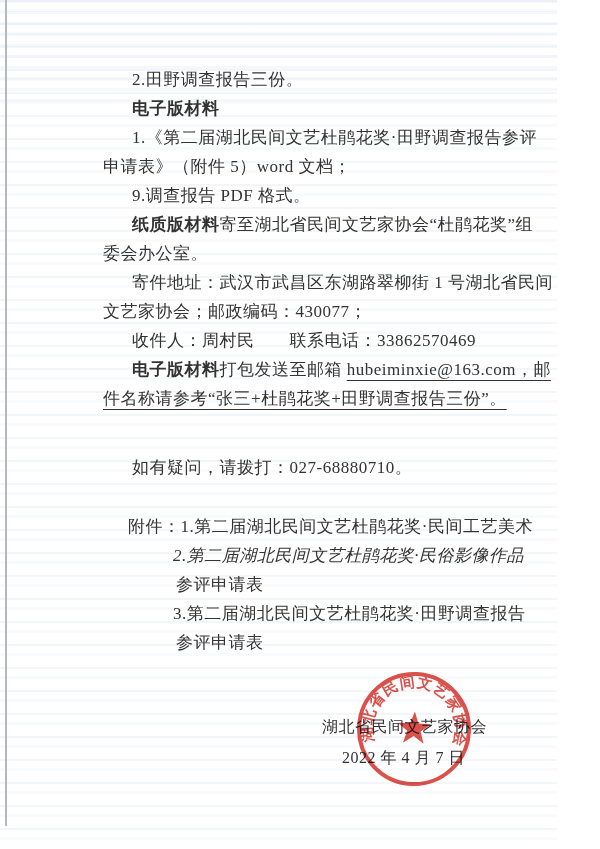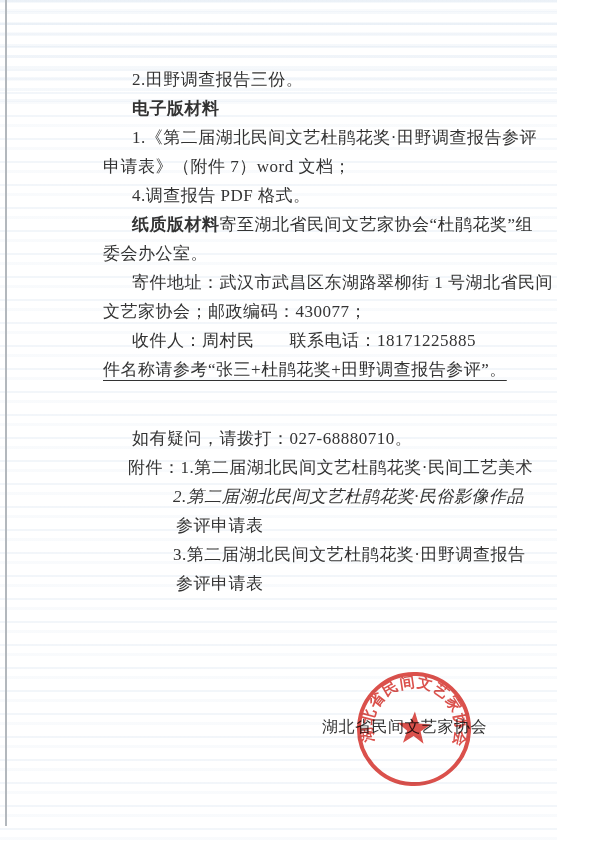--- a/index.html
+++ b/index.html
@@ -63,37 +63,39 @@
 <div class="page" style="--seal-color: #d8423c; color: rgb(51, 51, 51); background: rgb(255, 255, 255);">
   <div class="streaks"></div>
   <div class="streaks-top"></div>
   <div class="edge-left"></div>
   <div class="edge-right"></div>
 
   <div class="content" id="doc-lines">
       <div class="line" style="padding-left: 29px;"><span>2.田野调查报告三份。</span></div>
       <div class="line" style="padding-left: 29px;"><span class="b">电子版材料</span></div>
       <div class="line" style="padding-left: 29px;"><span>1.《第二届湖北民间文艺杜鹃花奖·田野调查报告参评</span></div>
-      <div class="line" style="padding-left: 0px;"><span>申请表》（附件 7）word 文档；</span></div>
-      <div class="line" style="padding-left: 29px;"><span>4.调查报告 PDF 格式。</span></div>
+      <div class="line" style="padding-left: 0px;"><span>申请表》（附件 5）word 文档；</span></div>
+      <div class="line" style="padding-left: 29px;"><span>9.调查报告 PDF 格式。</span></div>
       <div class="line" style="padding-left: 29px; "><span class="b">纸质版材料</span><span>寄至湖北省民间文艺家协会“杜鹃花奖”组</span></div>
       <div class="line" style="padding-left: 0px;"><span>委会办公室。</span></div>
       <div class="line" style="padding-left: 29px;"><span>寄件地址：武汉市武昌区东湖路翠柳街 1 号湖北省民间</span></div>
       <div class="line" style="padding-left: 0px; font-family: Liberation Serif, serif;"><span>文艺家协会；邮政编码：430077；</span></div>
-      <div class="line" style="padding-left: 29px;"><span>收件人：周村民　　联系电话：18171225885</span></div>
-      <div class="line" style="padding-left: 0px;"><span class="u">件名称请参考“张三+杜鹃花奖+田野调查报告参评”。</span></div>
+      <div class="line" style="padding-left: 29px;"><span>收件人：周村民　　联系电话：33862570469</span></div>
+      <div class="line" style="padding-left: 29px;"><span class="b">电子版材料</span><span>打包发送至邮箱 </span><span class="u">hubeiminxie@163.com，邮</span></div>
+      <div class="line" style="padding-left: 0px;"><span class="u">件名称请参考“张三+杜鹃花奖+田野调查报告三份”。</span></div>
       <div class="line" style="padding-left: 29px; margin-top: 40px;"><span>如有疑问，请拨打：027-68880710。</span></div>
-      <div class="line" style="padding-left: 25px; "><span>附件：1.第二届湖北民间文艺杜鹃花奖·民间工艺美术</span></div>
+      <div class="line" style="padding-left: 25px; margin-top: 30px;"><span>附件：1.第二届湖北民间文艺杜鹃花奖·民间工艺美术</span></div>
       <div class="line" style="padding-left: 70px; font-style: italic;"><span>2.第二届湖北民间文艺杜鹃花奖·民俗影像作品</span></div>
       <div class="line" style="padding-left: 73px;"><span>参评申请表</span></div>
       <div class="line" style="padding-left: 70px;"><span>3.第二届湖北民间文艺杜鹃花奖·田野调查报告</span></div>
       <div class="line" style="padding-left: 73px;"><span>参评申请表</span></div>
     </div>
 
   <div class="sig-org">湖北省民间文艺家协会</div>
+  <div class="sig-date">2022 年 4 月 7 日</div>
 
   <svg class="seal" viewBox="0 0 120 120" aria-hidden="true">
     <circle class="ring" cx="60" cy="60" r="55"></circle>
     <defs>
       <path id="sealArc" d="M 20.5 74.4 A 42 42 0 1 1 99.5 74.4" fill="none"></path>
     </defs>
     <text class="arc-text">
       <textPath href="#sealArc" startOffset="0" textLength="160" lengthAdjust="spacing">湖北省民间文艺家协会</textPath>
     </text>
     <polygon class="star" points="60,42.5 55.9,54.3 43.4,54.6 53.3,62.2 49.7,74.2 60,67 70.3,74.2 66.7,62.2 76.6,54.6 64.1,54.3"></polygon>

